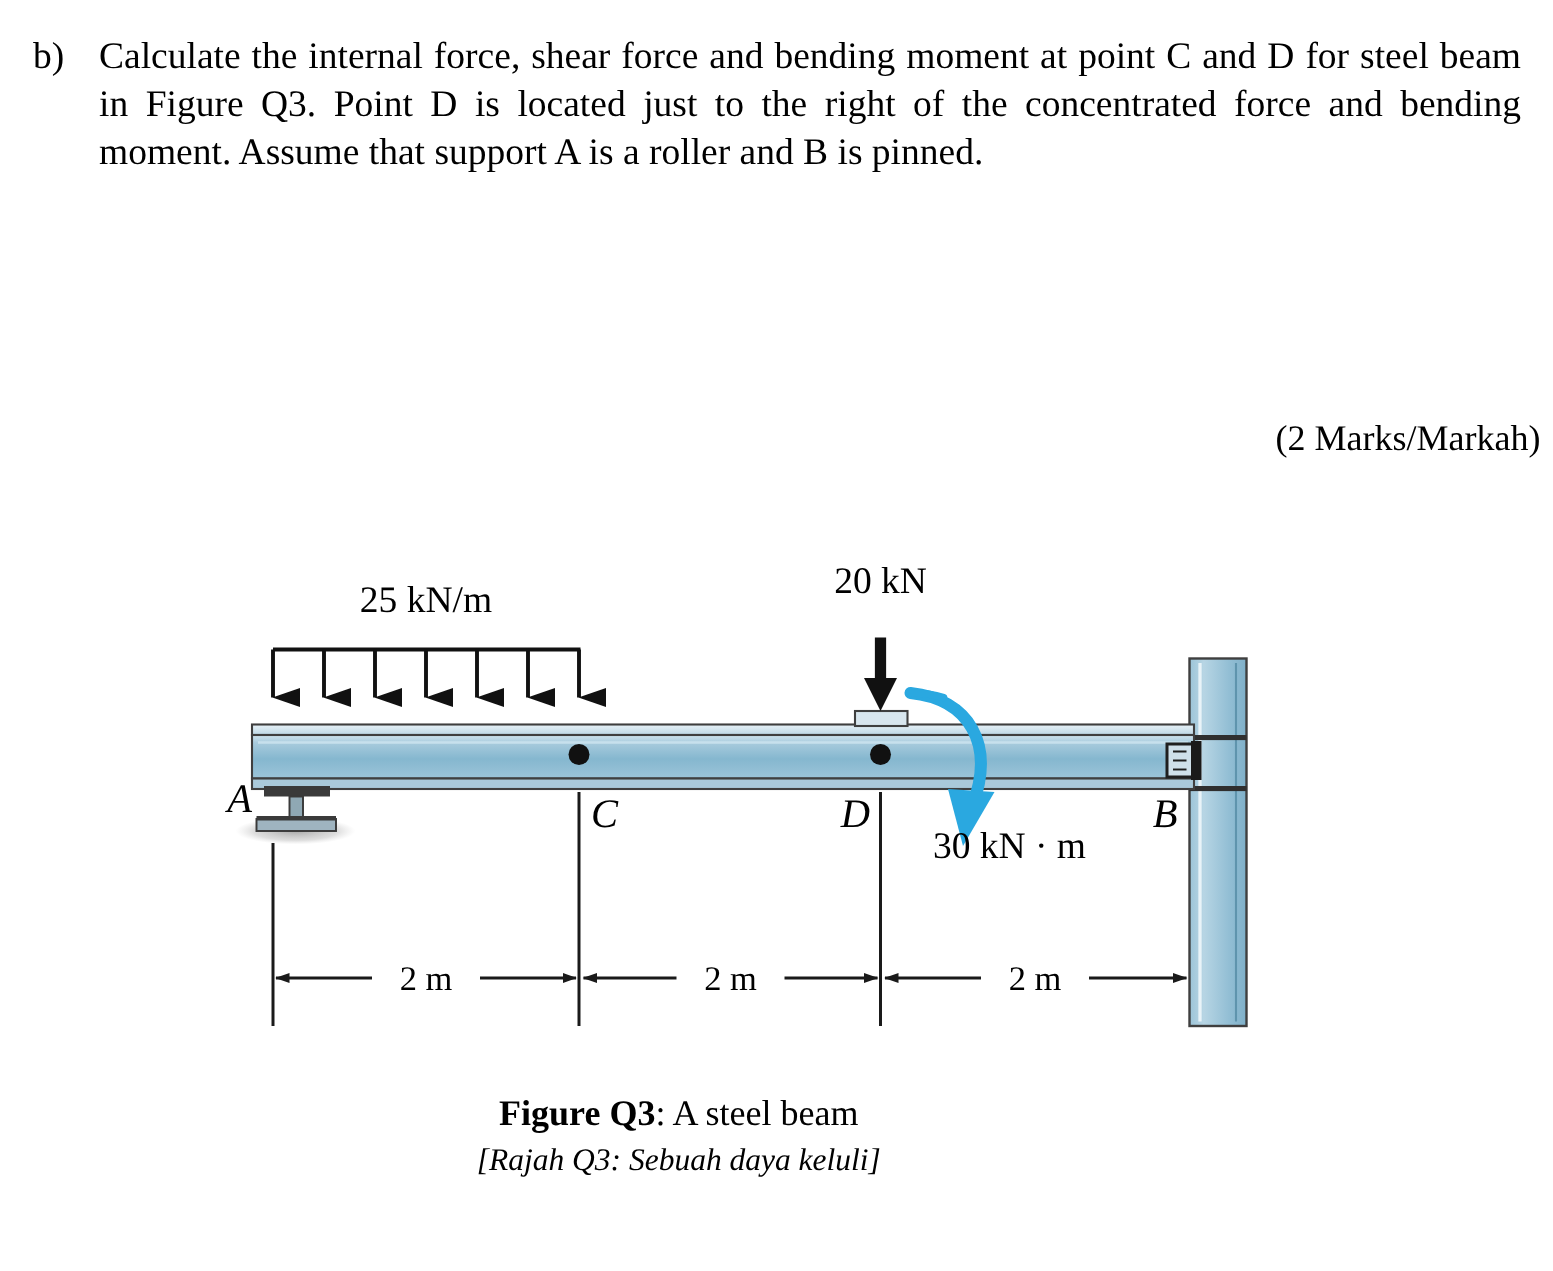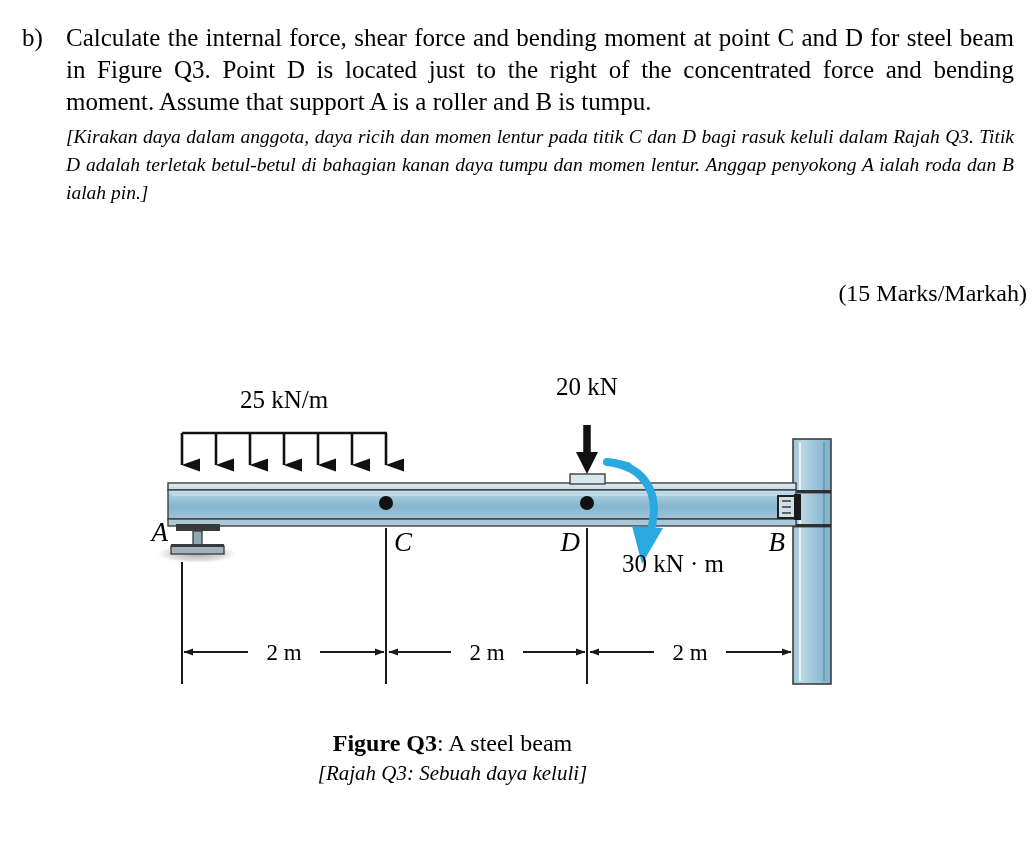--- a/index.html
+++ b/index.html
@@ -108,27 +108,26 @@
     fill: #000;
   }
 </style>
 </head>
 <body>
 
 <div class="question-block">
   <div class="q-row">
     <div class="q-marker">b)</div>
     <div class="q-body">
-      <div class="q-en">Calculate the internal force, shear force and bending moment at point C and D for steel beam in Figure Q3. Point D is located just to the right of the concentrated force and bending moment. Assume that support A is a roller and B is tumpu.</div>
-      <div class="q-my">[Kirakan daya dalam anggota, daya ricih dan momen lentur pada titik C dan D bagi rasuk keluli dalam Rajah Q3. Titik D adalah terletak betul-betul di bahagian kanan daya tumpu dan momen lentur. Anggap penyokong A ialah roda dan B ialah pin.]</div>
+      <div class="q-en">Calculate the internal force, shear force and bending moment at point C and D for steel beam in Figure Q3. Point D is located just to the right of the concentrated force and bending moment. Assume that support A is a roller and B is pinned.</div>
     </div>
   </div>
 </div>
 
-<div class="marks-line">(15 Marks/Markah)</div>
+<div class="marks-line">(2 Marks/Markah)</div>
 
 <div class="figure-area">
   <svg class="figure-svg" width="1035" height="400" viewBox="0 0 1035 400">
     <defs>
       <linearGradient id="beamGrad" x1="0" y1="0" x2="0" y2="1">
         <stop offset="0%" stop-color="#cfe4ef"></stop>
         <stop offset="18%" stop-color="#a8cbdd"></stop>
         <stop offset="55%" stop-color="#85b7cf"></stop>
         <stop offset="100%" stop-color="#9cc4d8"></stop>
       </linearGradient>

